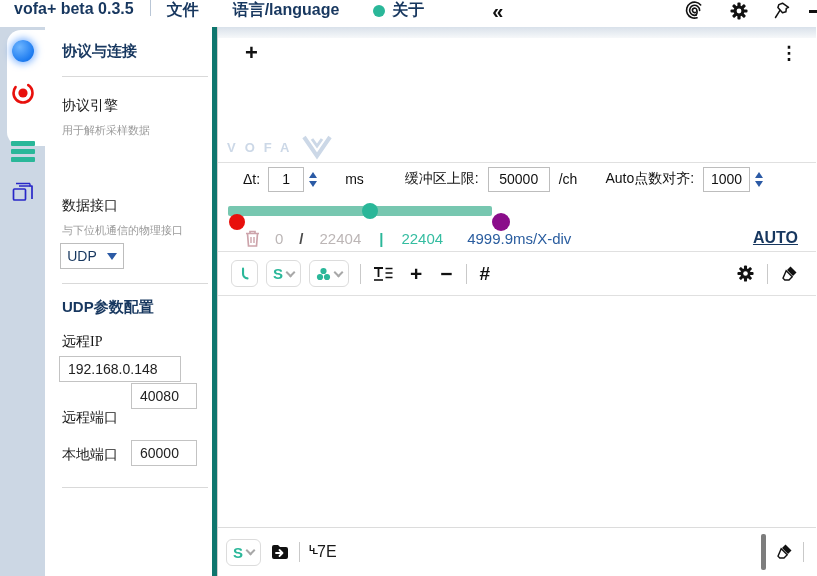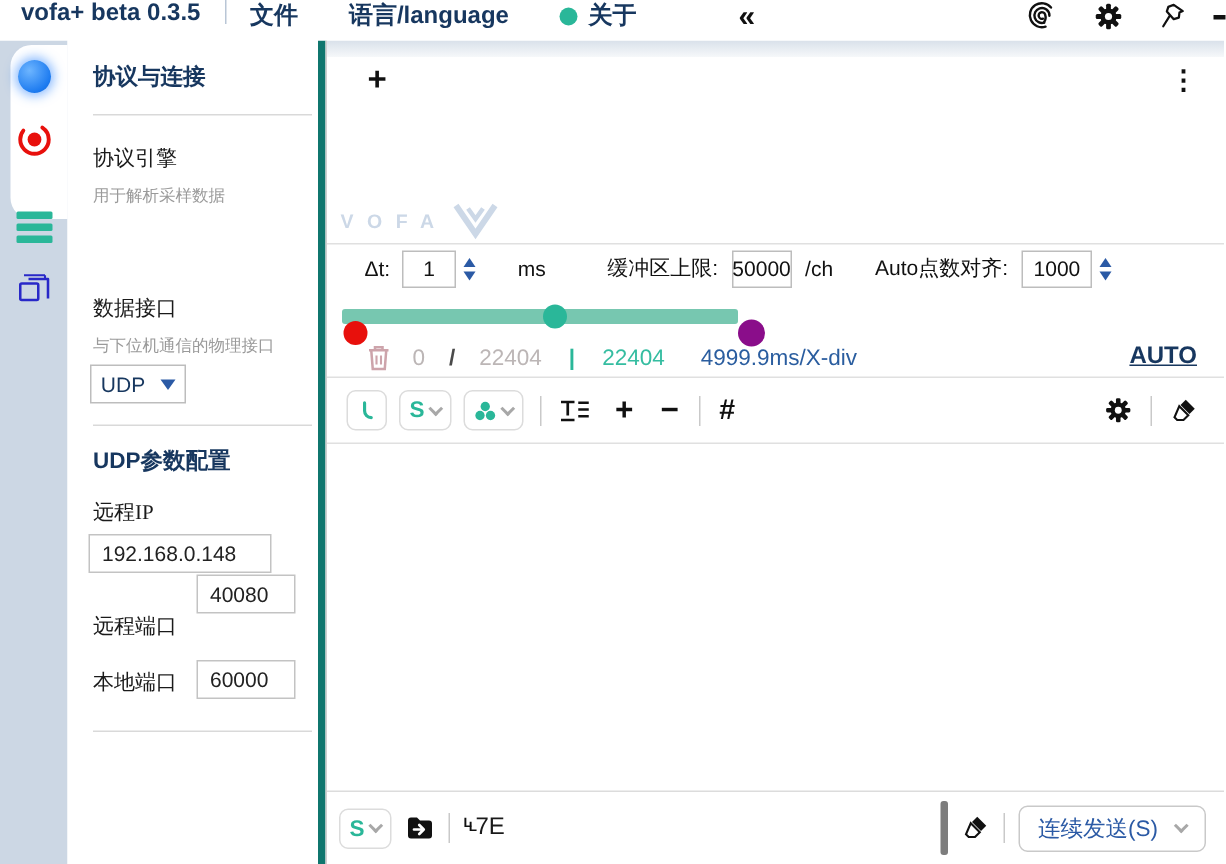--- a/index.html
+++ b/index.html
@@ -250,21 +250,21 @@
       <span class="numbox" style="width:36px; margin-left:8px">
         <span>1</span>
       </span>
       <span class="spin">
         <span class="tri-up"></span>
         <span class="tri-dn"></span>
       </span>
       <span style="margin-left:28px">ms</span>
 
       <span style="margin-left:41px">缓冲区上限:</span>
-      <span class="numbox" style="width:40px; margin-left:9px">
+      <span class="numbox" style="width:62px; margin-left:9px">
         <span>50000</span>
       </span>
       <span style="margin-left:9px">/ch</span>
 
       <span style="margin-left:28px">Auto点数对齐:</span>
       <span class="numbox" style="width:47px; margin-left:9px">
         <span>1000</span>
       </span>
       <span class="spin">
         <span class="tri-up"></span>
@@ -364,19 +364,15 @@
         <span class="nl-glyph nl-hi">L</span>
         <span class="nl-glyph nl-lo">L</span>
         <span>7E</span>
       </span>
       <span class="splitter"></span>
       <svg width="19" height="18" viewBox="0 0 19 18">
         <path d="M10.5 1.5 l6 6 -3.5 3.5 -6-6 z" fill="#111"></path>
         <path d="M6.2 5.8 l6 6 -3.2 3.2 h-4.2 l-1.8-1.8 z" fill="#fff" stroke="#111" stroke-width="1.4"></path>
       </svg>
       <span class="vsep"></span>
-      <span class="mode-btn">
-        <span>连续发送(S)</span>
-        <span class="chev"></span>
-      </span>
     </div>
   </main>
 </div>
 
 </body></html>

